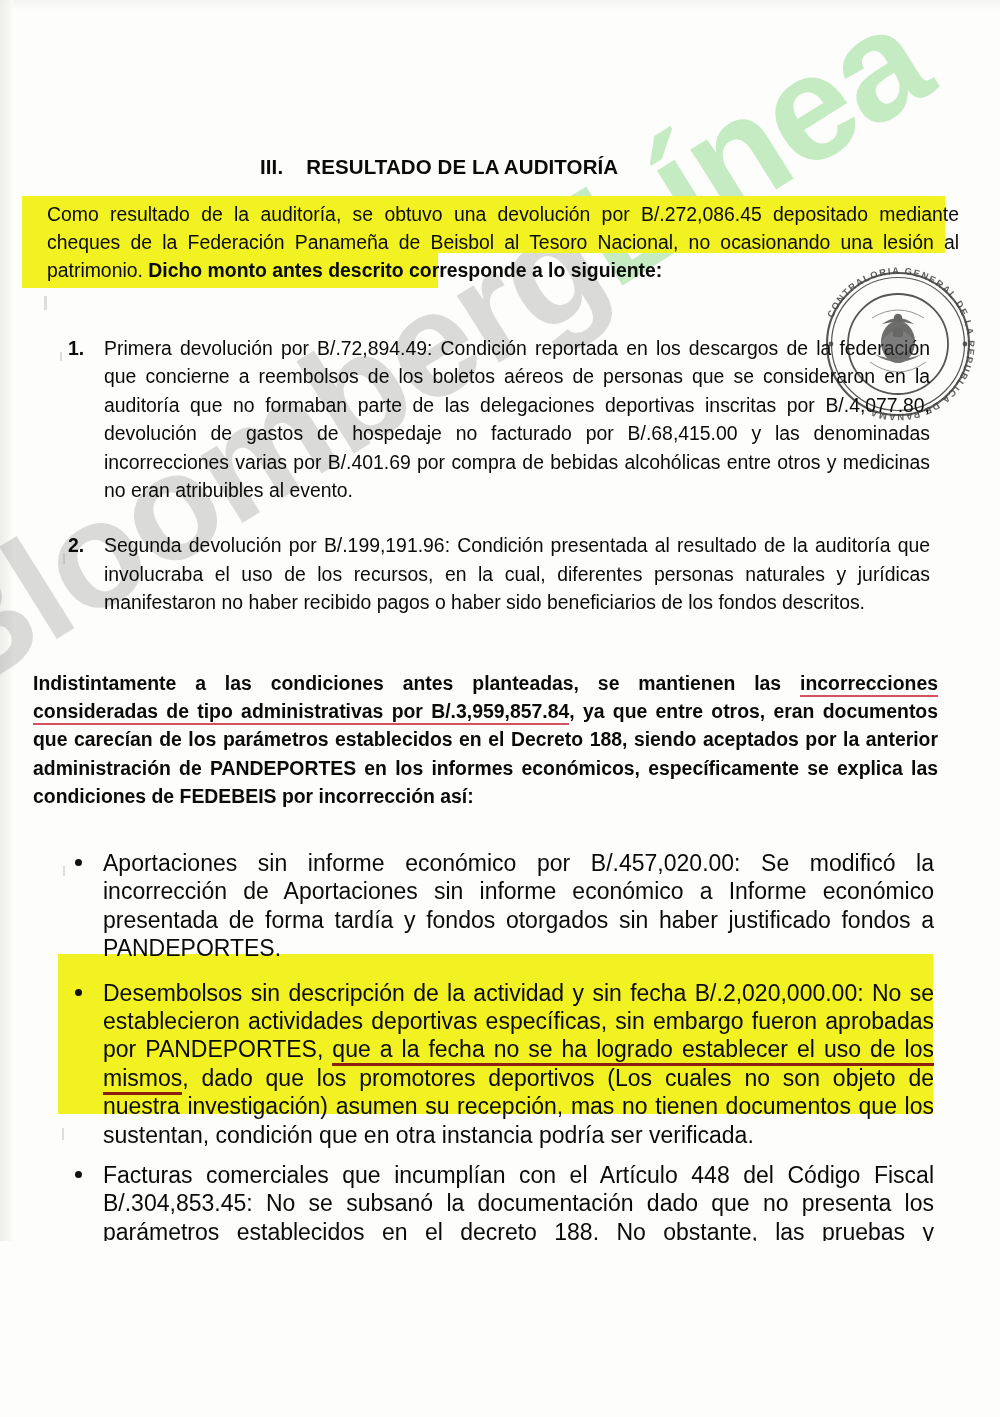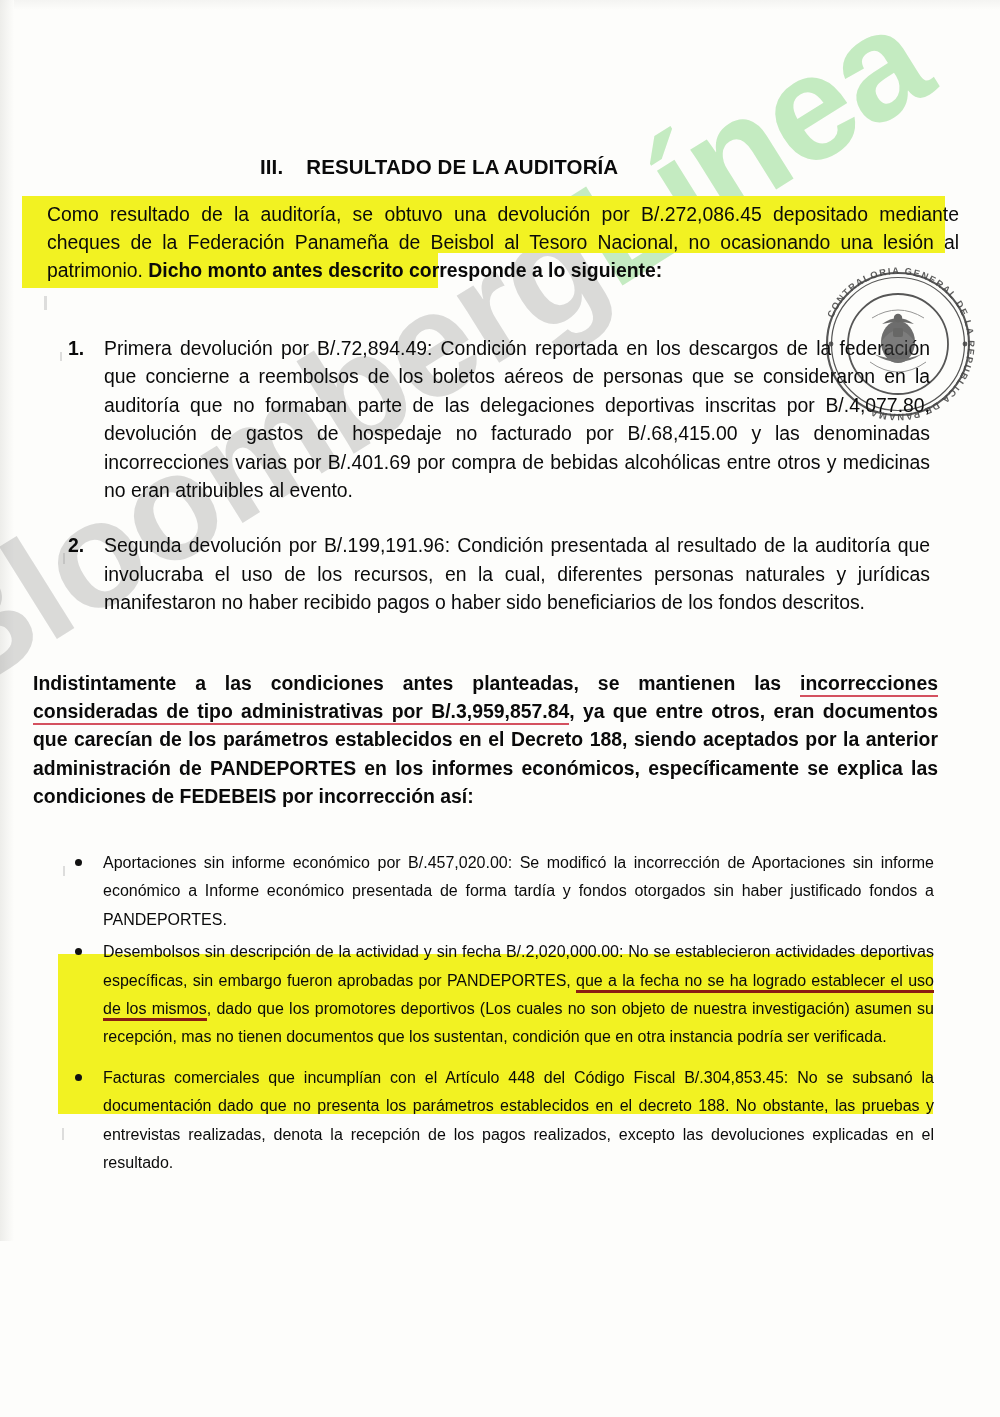--- a/index.html
+++ b/index.html
@@ -131,35 +131,35 @@
     left: 72px;
     top: 849px;
     width: 862px;
     margin: 0;
     padding: 0;
     list-style: none;
   }
   #list-incorrecciones li {
     position: relative;
     padding-left: 31px;
-    font-size: 16px;
+    font-size: 23px;
     line-height: 28.4px;
     text-align: justify;
     font-weight: 500;
   }
   #list-incorrecciones .dot {
     position: absolute;
     left: 3px;
     top: 10px;
     width: 7px;
     height: 7px;
     border-radius: 50%;
     background: #111;
   }
-  #li-desembolsos { margin-top: 4px; }
+  #li-desembolsos { margin-top: 16px; }
   #li-facturas { margin-top: 12px; }
 
   
   #bottom-clip {
     position: absolute;
     left: 0;
     right: 0;
     top: 1241px;
     height: 180px;
     background: #fdfdfb;

